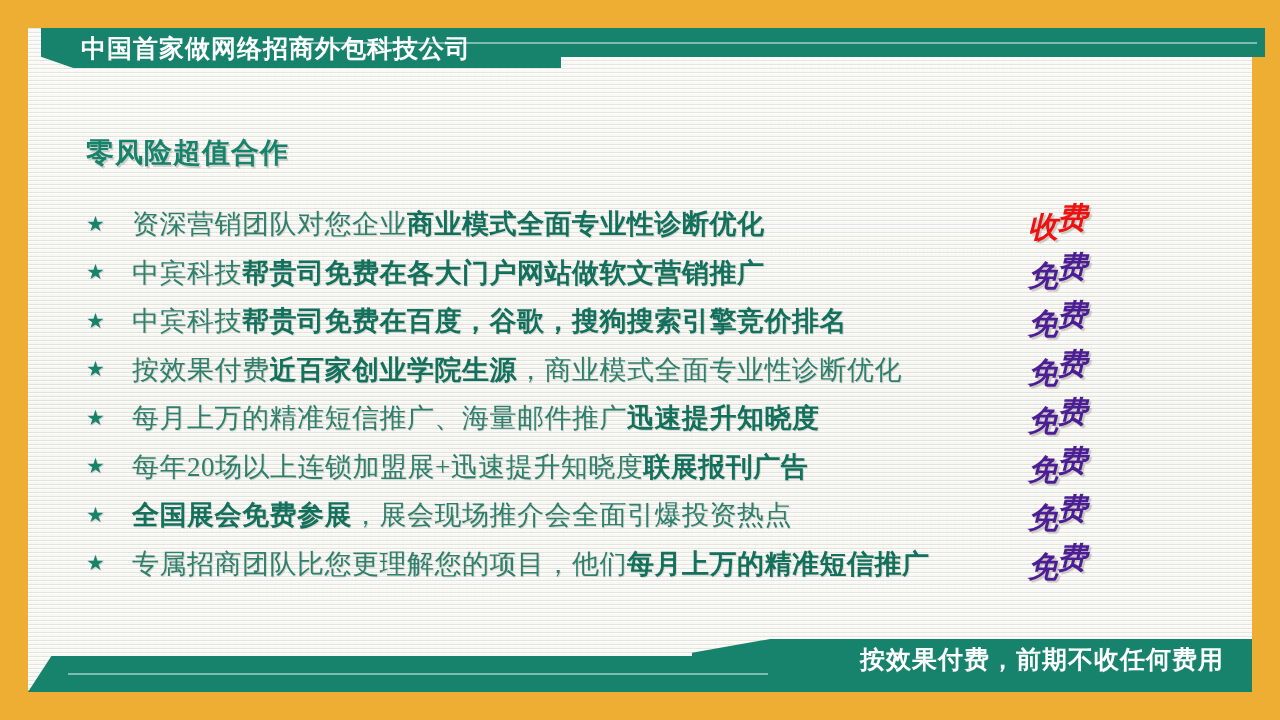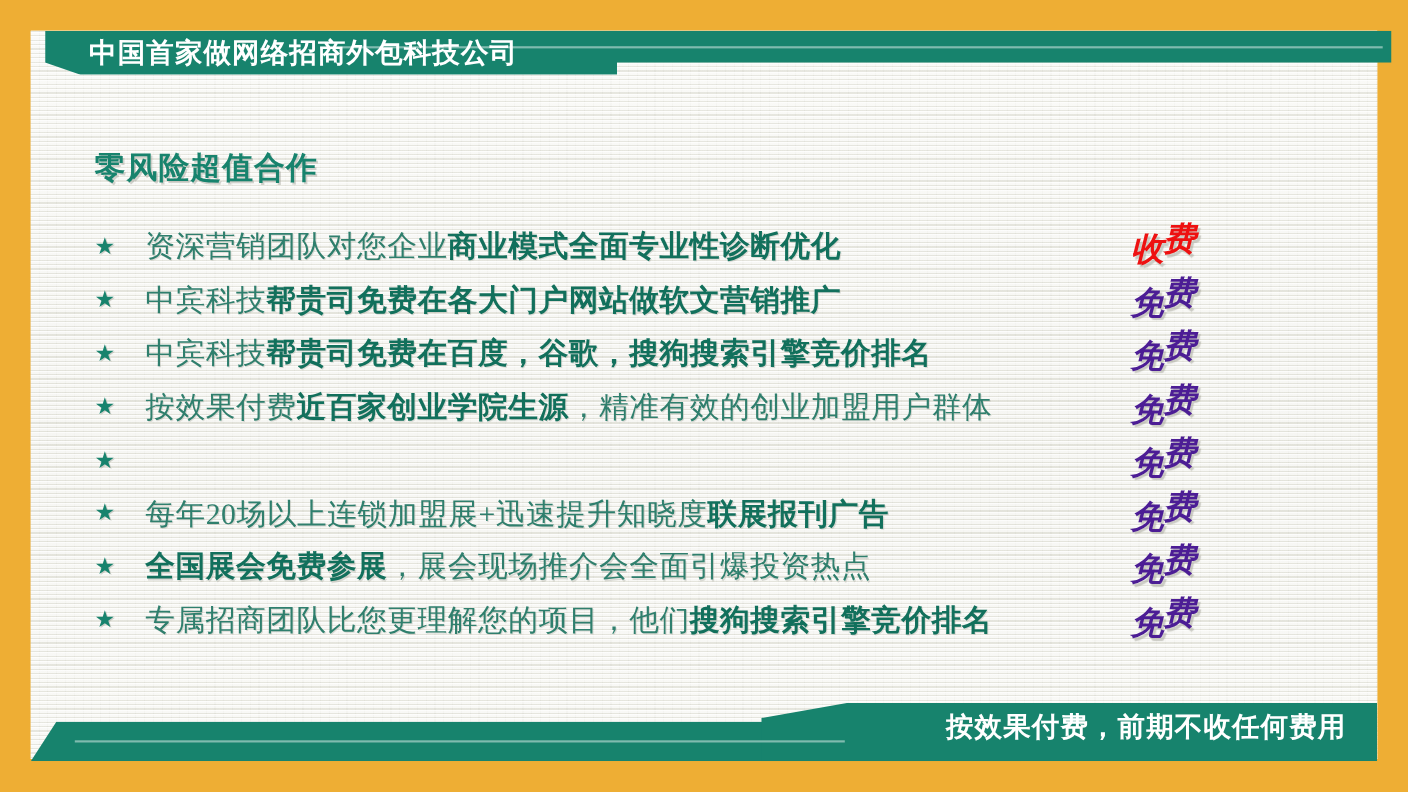--- a/index.html
+++ b/index.html
@@ -204,21 +204,21 @@
     height: 2px;
     background: rgba(255,255,255,0.45);
   }
   .footer-text {
     position: absolute;
     right: 28px;
     bottom: 0;
     height: 57px;
     line-height: 53px;
     color: #ffffff;
-    font-family: Liberation Serif, serif;
+    font-family: Liberation Mono, monospace;
     font-weight: bold;
     font-size: 25px;
     letter-spacing: 1px;
     white-space: nowrap;
     z-index: 3;
   }
 </style>
 </head>
 <body>
 
@@ -246,40 +246,41 @@
         <span class="bullet-text"><span>中宾科技</span><span class="hl">帮贵司免费在各大门户网站做软文营销推广</span><span></span></span>
         <span class="badge free"><span class="c1">免</span><span class="c2">费</span></span>
       </div>
       <div class="bullet-row">
         <span class="star-icon">★</span>
         <span class="bullet-text"><span>中宾科技</span><span class="hl">帮贵司免费在百度，谷歌，搜狗搜索引擎竞价排名</span><span></span></span>
         <span class="badge free"><span class="c1">免</span><span class="c2">费</span></span>
       </div>
       <div class="bullet-row">
         <span class="star-icon">★</span>
-        <span class="bullet-text"><span>按效果付费</span><span class="hl">近百家创业学院生源</span><span>，精准有效的创业加盟用户群体</span></span>
-        <span class="badge free"><span class="c1">免</span><span class="c2">费</span></span>
-      </div>
-      <div class="bullet-row">
-        <span class="star-icon">★</span>
+        <span class="bullet-text"><span>按效果付费</span><span class="hl">近百家创业学院生源</span><span>，商业模式全面专业性诊断优化</span></span>
+        <span class="badge free"><span class="c1">免</span><span class="c2">费</span></span>
+      </div>
+      <div class="bullet-row">
+        <span class="star-icon">★</span>
+        <span class="bullet-text"><span>每月上万的精准短信推广、海量邮件推广</span><span class="hl">迅速提升知晓度</span><span></span></span>
         <span class="badge free"><span class="c1">免</span><span class="c2">费</span></span>
       </div>
       <div class="bullet-row">
         <span class="star-icon">★</span>
         <span class="bullet-text"><span>每年20场以上连锁加盟展+迅速提升知晓度</span><span class="hl">联展报刊广告</span><span></span></span>
         <span class="badge free"><span class="c1">免</span><span class="c2">费</span></span>
       </div>
       <div class="bullet-row">
         <span class="star-icon">★</span>
         <span class="bullet-text"><span></span><span class="hl">全国展会免费参展</span><span>，展会现场推介会全面引爆投资热点</span></span>
         <span class="badge free"><span class="c1">免</span><span class="c2">费</span></span>
       </div>
       <div class="bullet-row">
         <span class="star-icon">★</span>
-        <span class="bullet-text"><span>专属招商团队比您更理解您的项目，他们</span><span class="hl">搜狗搜索引擎竞价排名</span><span></span></span>
+        <span class="bullet-text"><span>专属招商团队比您更理解您的项目，他们</span><span class="hl">每月上万的精准短信推广</span><span></span></span>
         <span class="badge free"><span class="c1">免</span><span class="c2">费</span></span>
       </div>
     </div>
 
   <div class="footer-bar">
     <div class="footer-strip"></div>
     <div class="footer-block"></div>
     <div class="footer-hairline"></div>
     <div class="footer-text">按效果付费，前期不收任何费用</div>
   </div>

